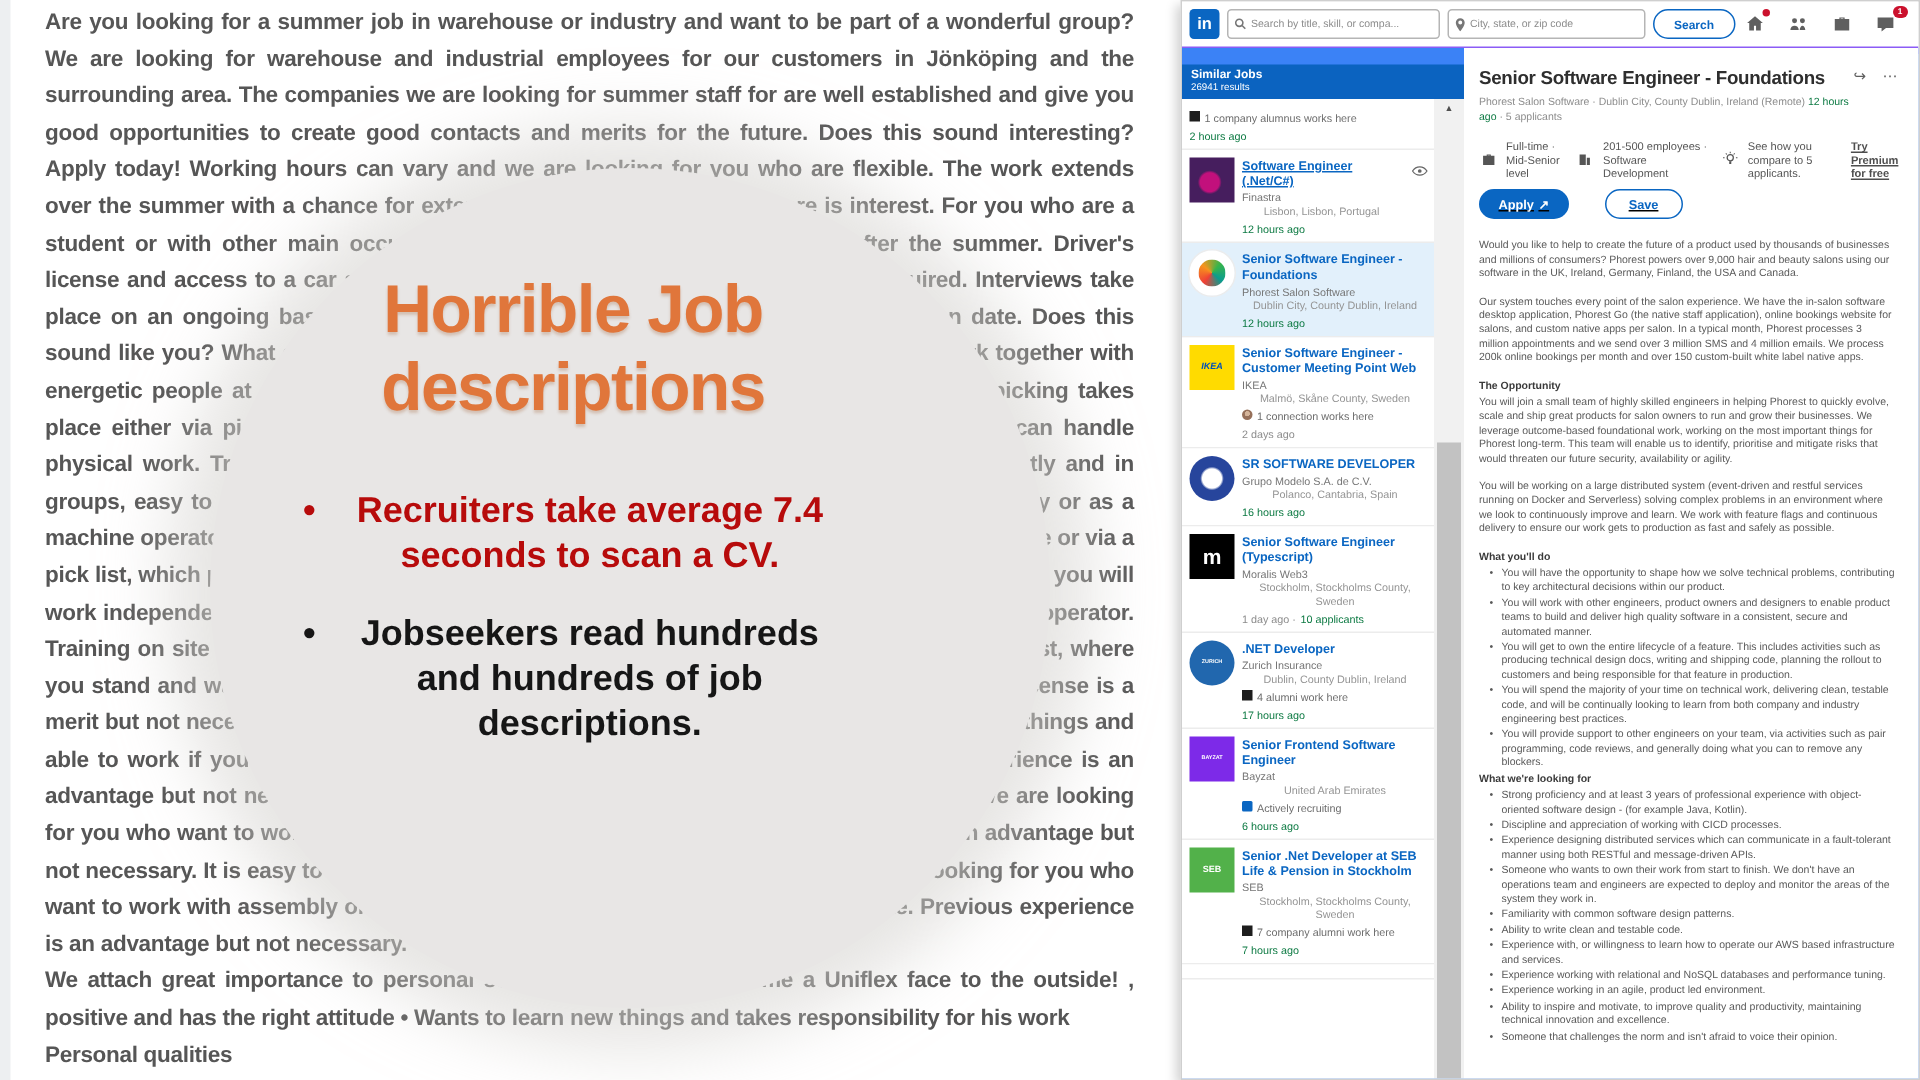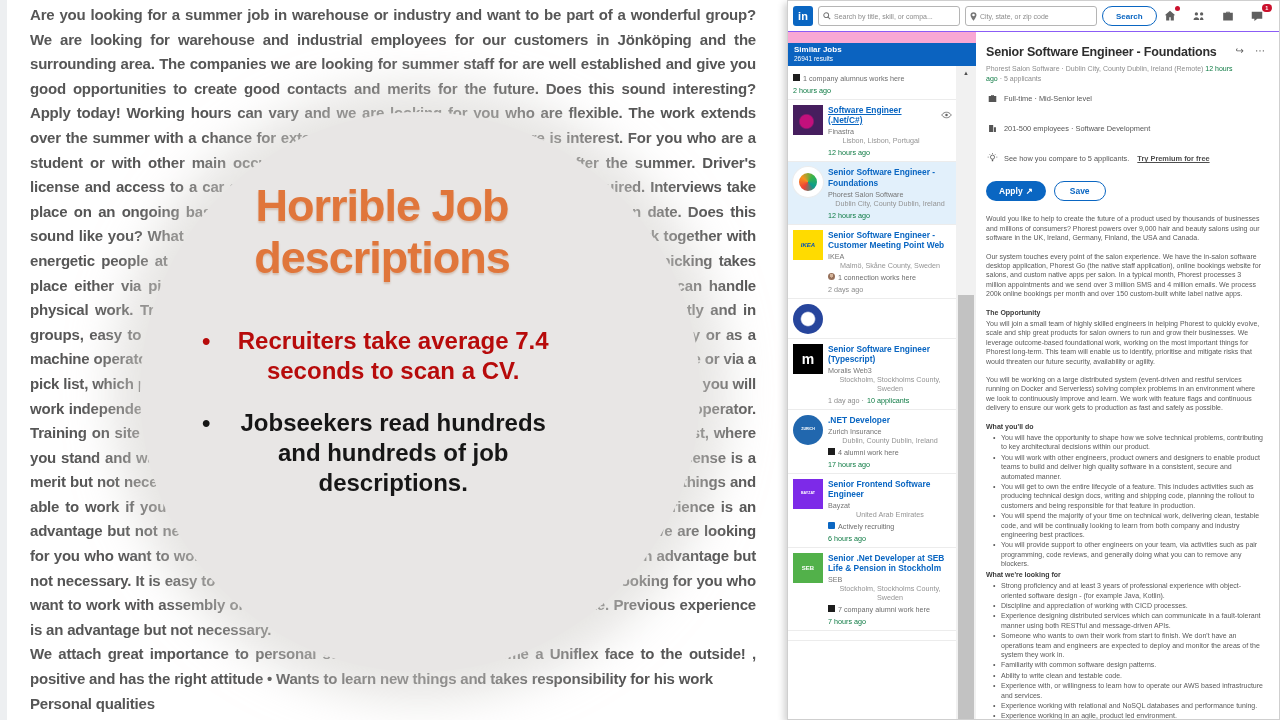--- a/index.html
+++ b/index.html
@@ -36,21 +36,21 @@
   .li-input.loc{flex:0 0 122px;}
   .li-search-btn{height:18px;padding:0 13px;border:1.5px solid #0a66c2;border-radius:10px;color:#0a66c2;
     font-size:8px;font-weight:700;background:#fff;display:flex;align-items:center;flex:0 0 auto;}
   .li-icons{margin-left:auto;display:flex;align-items:center;gap:13px;padding-right:2px;}
   .nav-ic{position:relative;width:16px;height:16px;display:flex;align-items:center;justify-content:center;flex:0 0 auto;}
   .nav-ic svg{display:block;}
   .badge{position:absolute;top:-4px;right:-7px;min-width:5px;background:#cb112d;color:#fff;font-size:5.5px;
     font-weight:700;border-radius:6px;padding:1px 2.5px;text-align:center;}
   .dot-badge{position:absolute;top:-2px;right:-2px;width:5px;height:5px;border-radius:50%;background:#cb112d;}
 
-  .li-body{position:absolute;top:31px;left:0;right:0;bottom:0;background:#f9a8d4;}
+  .li-body{position:absolute;top:31px;left:0;right:0;bottom:0;background:#3b82f6;}
 
   
   .sidebar{position:absolute;left:0;top:11px;width:188px;bottom:0;}
   .sb-header{height:23px;background:#0b63c0;color:#fff;padding:2px 6px;box-sizing:border-box;}
   .sb-title{font-size:8px;font-weight:700;}
   .sb-results{font-size:6.5px;margin-top:1px;}
   .sb-list{position:absolute;top:23px;left:0;width:168px;bottom:0;background:#fff;overflow:hidden;}
   .scrollbar{position:absolute;top:23px;right:0;width:20px;bottom:0;background:#f1f1f1;}
   .scroll-up{height:13px;display:flex;align-items:center;justify-content:center;font-size:6px;color:#4e4e4e;}
   .scroll-thumb{position:absolute;left:2px;right:2px;top:229px;bottom:0;background:#c2c2c2;}
@@ -79,25 +79,25 @@
   .jeye{display:none;flex:0 0 auto;margin-left:2px;}
   .jcard[data-eye="true"] .jeye{display:block;}
 
   
   .detail{position:absolute;left:188px;top:0;right:0;bottom:0;background:#fff;padding:13px 10px 0 10px;box-sizing:border-box;}
   .d-title-row{display:flex;align-items:flex-start;}
   .d-title{flex:1;font-size:12.5px;font-weight:700;color:#2e2e2e;letter-spacing:-0.2px;}
   .d-actions{display:flex;gap:11px;color:#5f5f5f;font-size:10px;padding-right:4px;}
   .d-sub{margin-top:5px;width:250px;font-size:7px;color:#8d8d8d;line-height:1.45;}
   .d-sub .green{color:#0d7a43;}
-  .d-rows{margin-top:9px;display:flex;flex-direction:column;gap:19px;}
+  .d-rows{margin-top:9px;display:flex;gap:7px;align-items:flex-end;}
   .d-row{display:flex;align-items:center;gap:6px;font-size:7.4px;color:#555;}
   .d-row .ic{flex:0 0 12px;display:flex;justify-content:center;}
   .d-link{font-weight:700;text-decoration:underline;color:#4e4e4e;margin-left:2px;}
-  .d-buttons{display:flex;gap:8px;margin-top:17px;}
+  .d-buttons{display:flex;gap:24px;margin-top:6px;text-decoration:underline;}
   .btn-apply{display:flex;align-items:center;gap:3px;background:#0a66c2;color:#fff;border:none;border-radius:11px;
     font-size:8.5px;font-weight:700;padding:5px 13px;font-family:inherit;}
   .btn-save{background:#fff;color:#0a66c2;border:1.5px solid #0a66c2;border-radius:11px;font-size:8.5px;
     font-weight:700;padding:4px 15px;font-family:inherit;}
   .d-desc{margin-top:13px;font-size:7px;line-height:9.4px;color:#5a5a5a;padding-right:6px;}
   .d-desc .block{margin:0 0 9px;}
   .d-desc .block[data-type="h"]{font-weight:700;color:#3a3a3a;margin:0 0 2px;}
   .d-desc .block[data-type="li"]{margin:0 0 1px 6px;padding-left:9px;position:relative;}
   .d-desc .block[data-type="li"]::before{content:"\2022";position:absolute;left:1px;}
   .d-desc .b-b{font-weight:700;color:#3a3a3a;}
@@ -251,20 +251,30 @@
                 </div>
                 <div class="jtime">
                   <span class="jt" data-fresh="gray">2 days ago</span>
 
                 </div>
               </div>
 
             </div>
             <div class="jcard">
               <div class="jlogo" style="background:radial-gradient(circle, #ffffff 0 30%, #27459c 37%);border-radius:50%"></div>
+              <div class="jtext">
+                <div class="jtitle">SR SOFTWARE DEVELOPER</div>
+                <div class="jcompany">Grupo Modelo S.A. de C.V.</div>
+                <div class="jloc">Polanco, Cantabria, Spain</div>
+
+                <div class="jtime">
+                  <span class="jt" data-fresh="green">16 hours ago</span>
+
+                </div>
+              </div>
 
             </div>
             <div class="jcard">
               <div class="jlogo" style="background:#000;color:#fff;font-size:14px">m</div>
               <div class="jtext">
                 <div class="jtitle">Senior Software Engineer (Typescript)</div>
                 <div class="jcompany">Moralis Web3</div>
                 <div class="jloc">Stockholm, Stockholms County, Sweden</div>
 
                 <div class="jtime">

